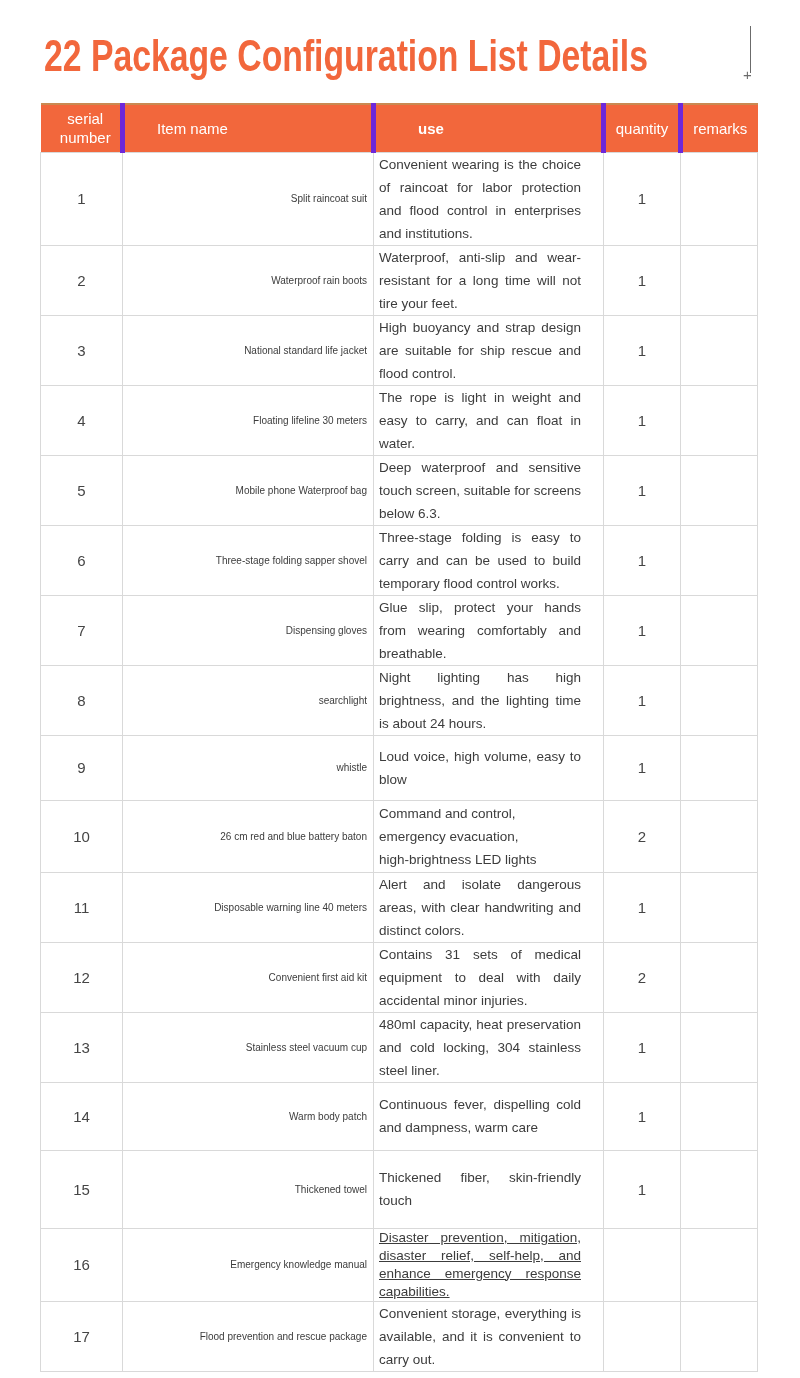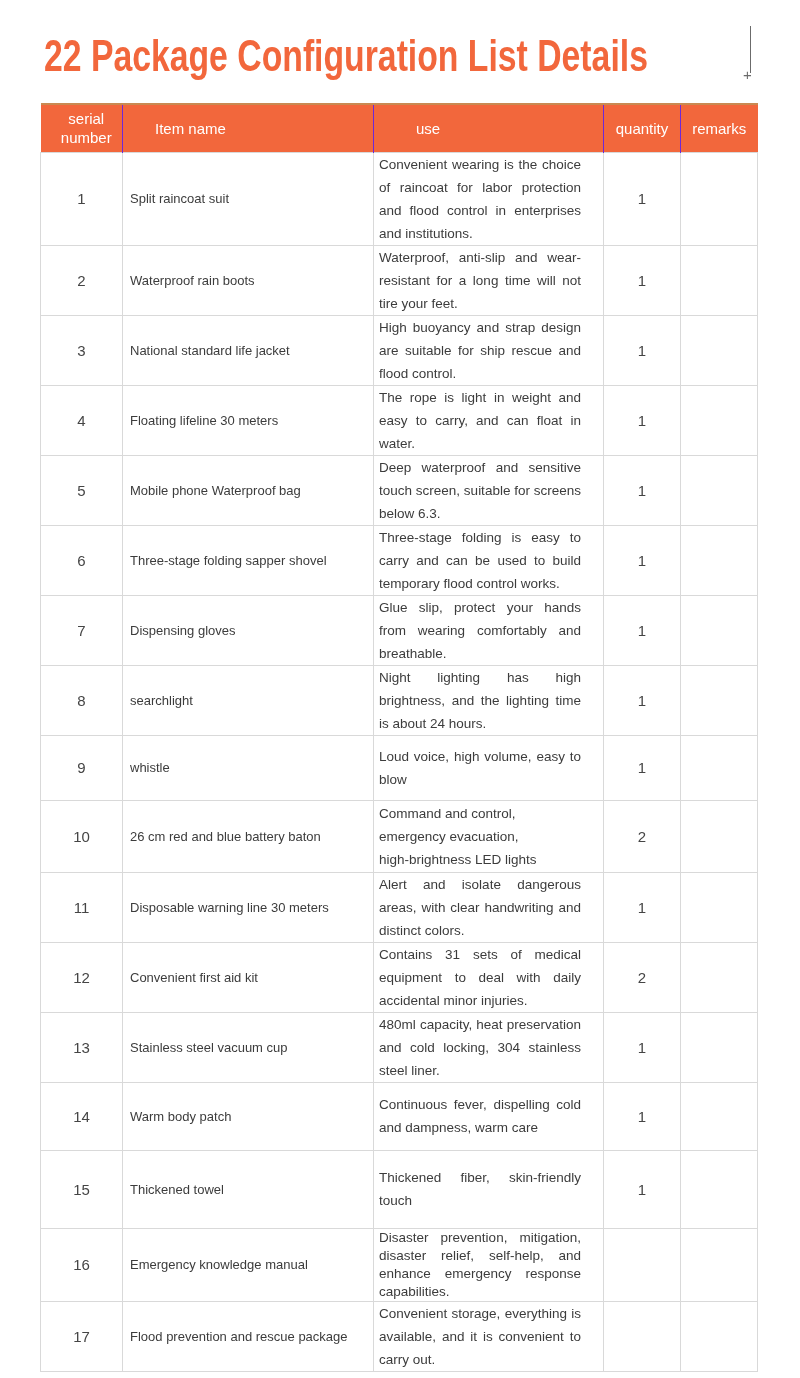--- a/index.html
+++ b/index.html
@@ -72,52 +72,52 @@
   thead th {
     background: #F2673C;
     border-top: 2px solid #c98a52;
     color: #ffffff;
     font-weight: normal;
     font-size: 15px;
     line-height: 19px;
     vertical-align: middle;
     padding: 0;
   }
-  thead th + th { border-left: 1px solid #6d28d9; }
+  thead th + th { border-left: 5px solid #6d28d9; }
   th.h-serial   { text-align: center; padding-left: 10px; }
   th.h-item     { text-align: left; padding-left: 32px; }
-  th.h-use      { text-align: left; padding-left: 42px; }
+  th.h-use      { text-align: left; padding-left: 42px; font-weight: bold; }
   th.h-quantity { text-align: center; margin-top: 24px; }
   th.h-remarks  { }
 
   tbody td {
     border: 1px solid #d9d9d9;
     vertical-align: middle;
     color: #3c3c3c;
     padding: 0;
     overflow: hidden;
   }
   tbody tr { height: 68px; }
   tbody tr:nth-child(1)  { height: 88px; }
   tbody tr:nth-child(9)  { height: 65px; }
   tbody tr:nth-child(10) { height: 72px; }
   tbody tr:nth-child(13) { height: 67px; }
   tbody tr:nth-child(15) { height: 78px; margin-top: 44px; }
   tbody tr:nth-child(17) { height: 67px; }
   tbody tr:nth-child(18) { height: 21px; }
-  tbody tr:nth-child(16) td.use { line-height: 18px; }
+  tbody tr:nth-child(16) td.use { line-height: 18px; text-decoration: underline; }
 
   td.serial {
     text-align: center;
     font-size: 15px;
     color: #454545;
   }
   td.item {
-    text-align: left;
-    font-size: 13px;
+    text-align: right;
+    font-size: 10px;
     padding-left: 7px;
     padding-right: 6px;
   }
   td.use {
     text-align: justify;
     white-space: pre-line;
     font-size: 13.5px;
     line-height: 23px;
     padding-left: 5px;
     padding-right: 22px;
@@ -226,21 +226,21 @@
           <td class="serial">10</td>
           <td class="item">26 cm red and blue battery baton</td>
           <td class="use">Command and control,
 emergency evacuation,
 high-brightness LED lights</td>
           <td class="quantity">2</td>
           <td class="remarks"></td>
         </tr>
         <tr>
           <td class="serial">11</td>
-          <td class="item">Disposable warning line 30 meters</td>
+          <td class="item">Disposable warning line 40 meters</td>
           <td class="use">Alert and isolate dangerous areas, with clear handwriting and distinct colors.</td>
           <td class="quantity">1</td>
           <td class="remarks"></td>
         </tr>
         <tr>
           <td class="serial">12</td>
           <td class="item">Convenient first aid kit</td>
           <td class="use">Contains 31 sets of medical equipment to deal with daily accidental minor injuries.</td>
           <td class="quantity">2</td>
           <td class="remarks"></td>

